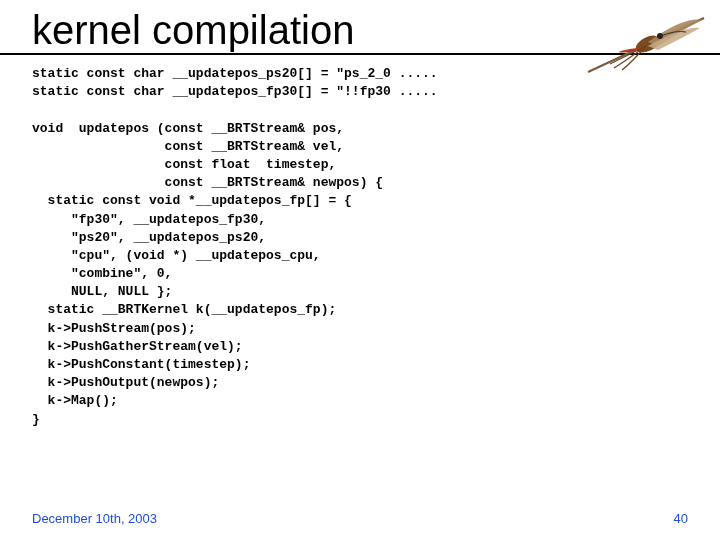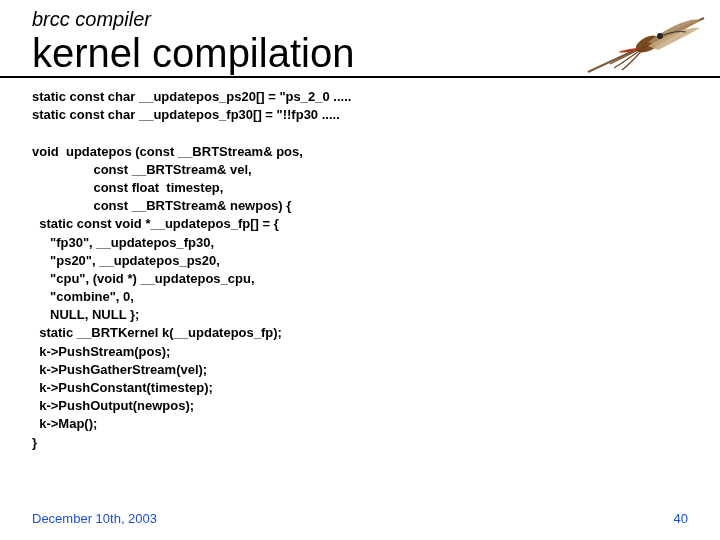--- a/index.html
+++ b/index.html
@@ -32,21 +32,21 @@
     width: 720px;
   }
   .fly-img {
     position: absolute;
     top: 6px;
     right: 14px;
     width: 120px;
     height: 70px;
   }
   .code {
-    font-family: Liberation Sans, sans-serif;
+    font-family: Liberation Mono, monospace;
     font-weight: bold;
     font-size: 13px;
     white-space: pre;
     padding: 10px 0 0 32px;
     line-height: 1.4;
     color: #000;
   }
   .footer {
     position: absolute;
     bottom: 14px;
@@ -55,21 +55,20 @@
     font-size: 13px;
     color: #1d4ed8;
     display: flex;
     justify-content: space-between;
   }
 </style>
 </head>
 <body>
 
 <div class="header">
-  <div class="subtitle">brcc compiler</div>
   <div class="title">kernel compilation</div>
   <svg class="fly-img" viewBox="0 0 120 70">
     <line x1="2" y1="66" x2="118" y2="12" stroke="#7a5a3a" stroke-width="2"></line>
     <ellipse cx="62" cy="38" rx="13" ry="7" fill="#7a4a20" transform="rotate(-25 62 38)"></ellipse>
     <path d="M62 36 Q98 10 116 14 Q100 22 72 40 Z" fill="#a9875f" opacity="0.9"></path>
     <path d="M62 40 Q98 20 114 22 Q100 30 72 44 Z" fill="#c7aa82" opacity="0.85"></path>
     <path d="M60 40 Q36 52 24 58 M60 40 Q38 56 28 62 M60 40 Q44 58 36 64" stroke="#6b431e" stroke-width="1.2" fill="none"></path>
     <path d="M55 42 Q42 48 32 46 Q44 42 55 42 Z" fill="#b23a1a"></path>
     <circle cx="74" cy="30" r="3" fill="#222"></circle>
     <path d="M74 30 Q90 24 100 26" stroke="#333" stroke-width="1" fill="none"></path>

